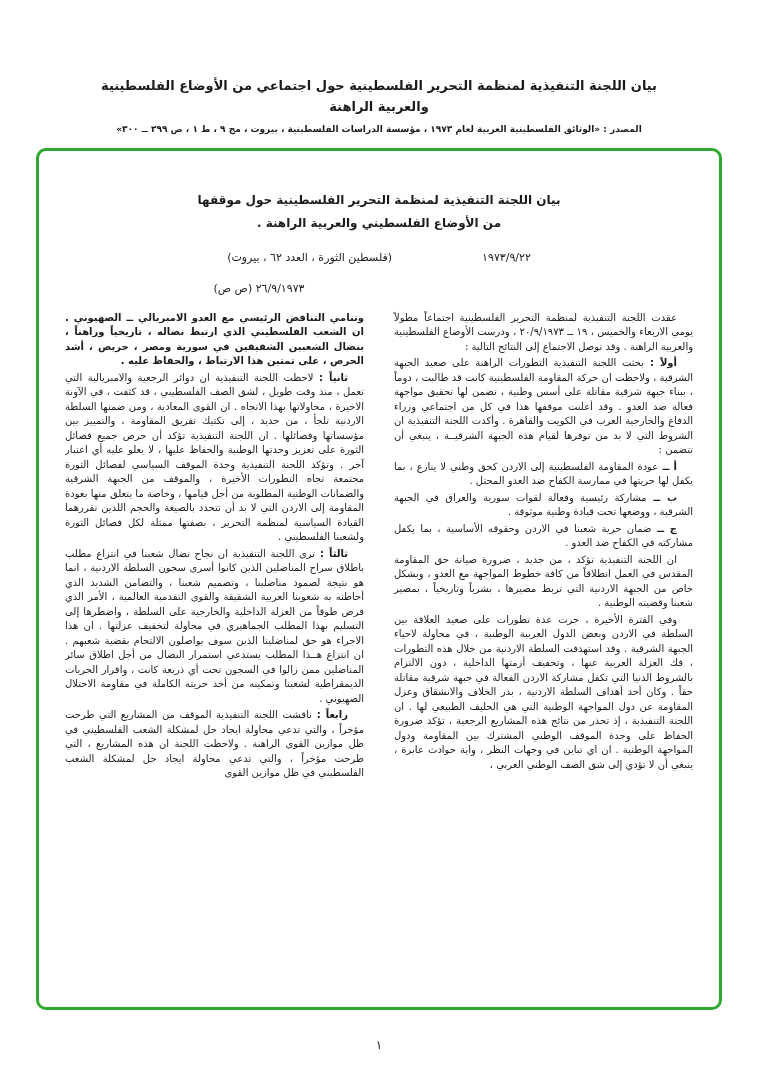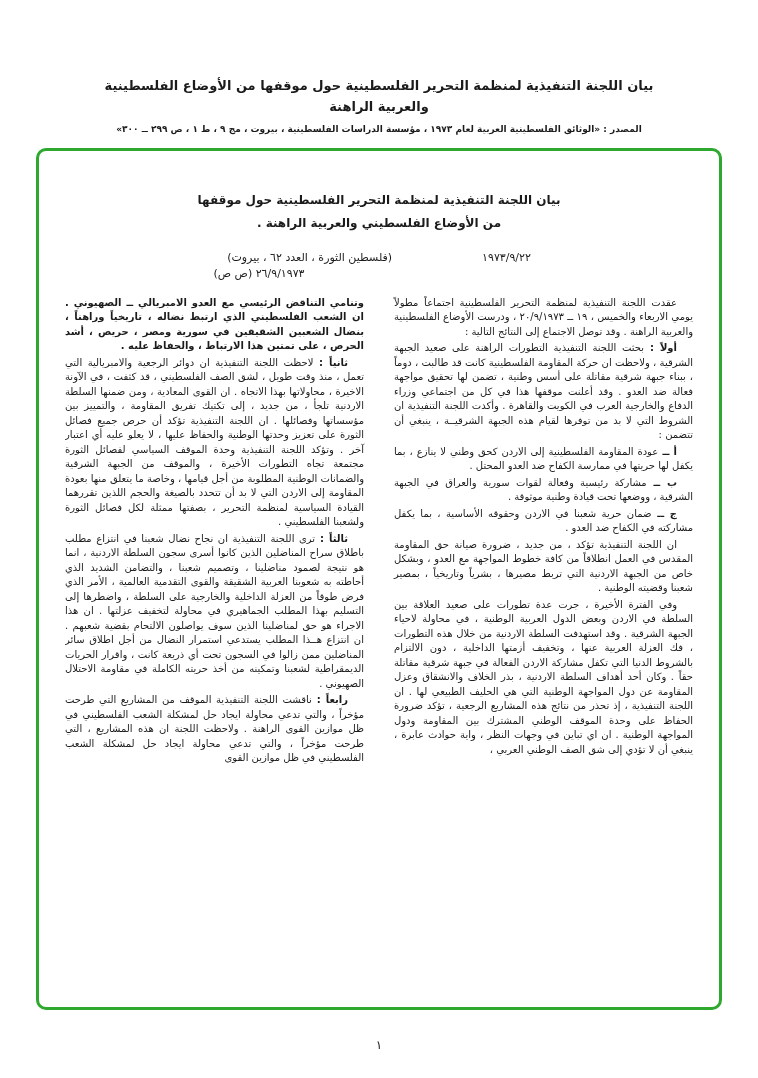--- a/index.html
+++ b/index.html
@@ -55,21 +55,21 @@
   .date-row {
     display: flex;
     justify-content: center;
     gap: 90px;
     font-size: 11px;
     margin-top: 16px;
   }
   .date-row .date { font-weight: normal; }
   .date-row2 {
     font-size: 11px;
-    margin-top: 3px;
+    margin-top: 18px;
     text-align: center;
     padding-right: 240px; 
   }
   .columns {
     display: flex;
     gap: 30px;
     margin-top: 16px;
     height: 692px;
     overflow: hidden;
   }
@@ -90,21 +90,21 @@
     text-align: center;
     font-size: 12px;
   }
 </style>
 </head>
 <body>
 
 <div class="page">
 
   <div class="top-header">
-    <h1 class="main-title">بيان اللجنة التنفيذية لمنظمة التحرير الفلسطينية حول موقفها من الأوضاع الفلسطينية والعربية الراهنة</h1>
+    <h1 class="main-title">بيان اللجنة التنفيذية لمنظمة التحرير الفلسطينية حول اجتماعي من الأوضاع الفلسطينية والعربية الراهنة</h1>
     <div class="source-line">المصدر : «الوثائق الفلسطينية العربية لعام ١٩٧٣ ، مؤسسة الدراسات الفلسطينية ، بيروت ، مج ٩ ، ط ١ ، ص ٢٩٩ ــ ٣٠٠»</div>
   </div>
 
   <div class="green-box" style="border-color: rgb(47, 168, 47);">
     <div class="doc-title">
       <div>بيان اللجنة التنفيذية لمنظمة التحرير الفلسطينية حول موقفها</div>
       <div>من الأوضاع الفلسطيني والعربية الراهنة .</div>
     </div>
 
     <div class="date-row">

